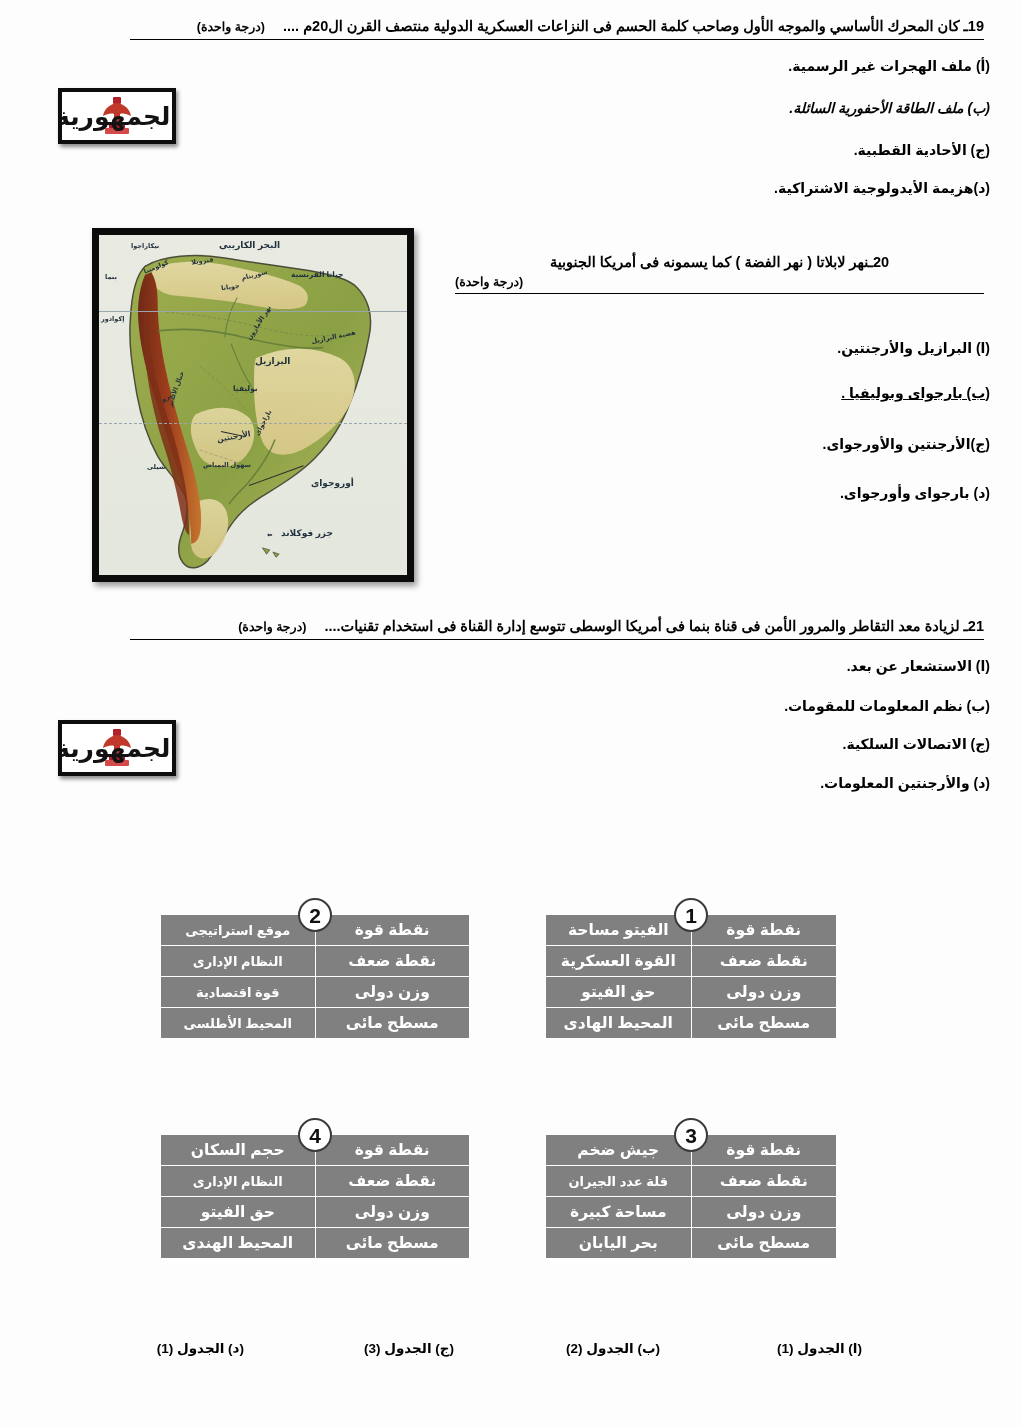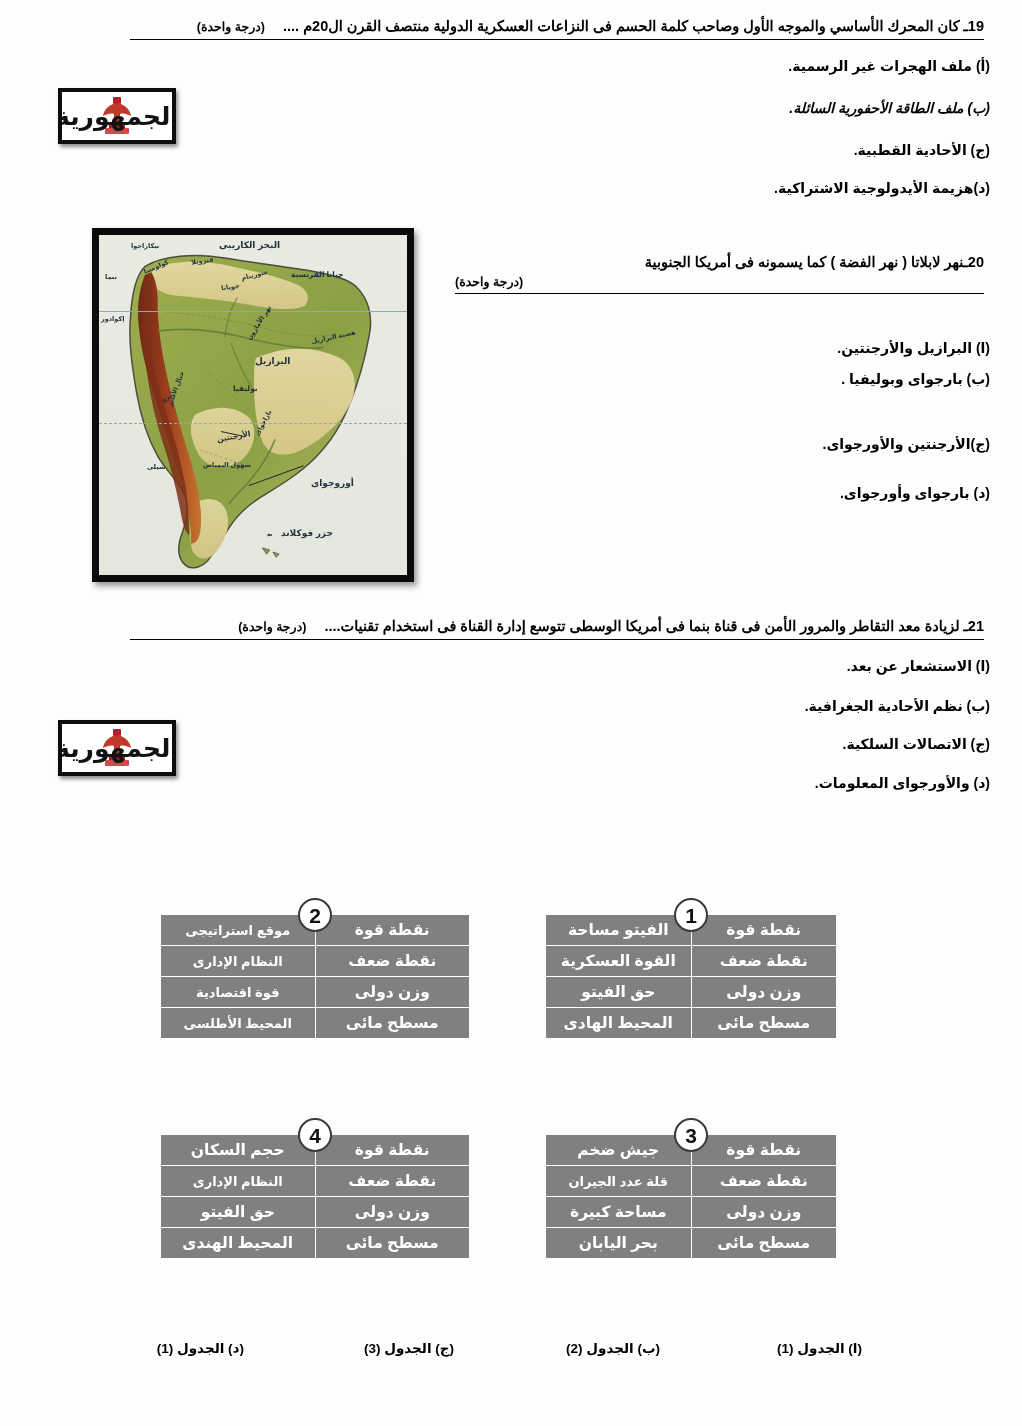--- a/index.html
+++ b/index.html
@@ -220,30 +220,30 @@
         <rect x="13" y="1" width="8" height="7" rx="1" fill="#b2202a"></rect>
         <path d="M17 7 C10 8 4 13 3 20 C7 18 11 17 14 18 L14 27 L20 27 L20 18 C23 17 27 18 31 20 C30 13 24 8 17 7 Z" fill="#c0392b"></path>
         <rect x="9" y="27" width="16" height="5" fill="#a81e27"></rect>
         <rect x="5" y="32" width="24" height="6" rx="1" fill="#d44a4a"></rect>
       </svg>
       <div class="stamp-text">الجمهورية</div>
     </div>
   </div>
 
   <div class="q-head two-line" style="top:252px; right:38px; left:455px; text-align:right;">
-    <div style="text-align:right;">20ـنهر لابلاتا ( نهر الفضة ) كما يسمونه فى أمريكا الجنوبية</div>
+    <div style="text-align:center;">20ـنهر لابلاتا ( نهر الفضة ) كما يسمونه فى أمريكا الجنوبية</div>
     <div style="display:flex; justify-content:flex-start; align-items:baseline; flex-direction:row-reverse;">
       <span class="q-grade" style="margin-right:auto;">(درجة واحدة)</span>
     </div>
   </div>
 
   <div class="opt" style="top:340px; right:32px;">
     <span>(ا) البرازيل والأرجنتين.</span>
   </div>
-  <div class="opt" style="top:371px; right:32px;">
+  <div class="opt" style="top:385px; right:32px;text-decoration:underline;">
     <span>(ب) بارجواى وبوليفيا .</span>
   </div>
   <div class="opt" style="top:436px; right:32px;">
     <span>(ج)الأرجنتين والأورجواى.</span>
   </div>
   <div class="opt" style="top:485px; right:32px;">
     <span>(د) بارجواى وأورجواى.</span>
   </div>
 
   <div class="map-frame" style="left:92px; top:228px; width:308px; height:340px;">
@@ -347,27 +347,27 @@
 
   <div class="q-head" style="top:616px; right:38px; left:130px;">
     <span>21ـ لزيادة معد التقاطر  والمرور الأمن فى قناة بنما فى أمريكا الوسطى تتوسع إدارة القناة فى  استخدام تقنيات....</span>
     <span class="q-grade">(درجة واحدة)</span>
   </div>
 
   <div class="opt" style="top:658px; right:32px;">
     <span>(ا) الاستشعار عن بعد.</span>
   </div>
   <div class="opt" style="top:698px; right:32px;">
-    <span>(ب) نظم الأحادية الجغرافية.</span>
+    <span>(ب) نظم المعلومات للمقومات.</span>
   </div>
   <div class="opt" style="top:736px; right:32px;">
     <span>(ج) الاتصالات السلكية.</span>
   </div>
   <div class="opt" style="top:775px; right:32px;">
-    <span>(د) والأورجواى المعلومات.</span>
+    <span>(د) والأرجنتين المعلومات.</span>
   </div>
 
   <div class="stamp" style="left:58px; top:720px; width:110px; height:48px;">
     <div class="stamp-inner">
       <svg class="stamp-eagle" viewBox="0 0 34 40">
         <rect x="13" y="1" width="8" height="7" rx="1" fill="#b2202a"></rect>
         <path d="M17 7 C10 8 4 13 3 20 C7 18 11 17 14 18 L14 27 L20 27 L20 18 C23 17 27 18 31 20 C30 13 24 8 17 7 Z" fill="#c0392b"></path>
         <rect x="9" y="27" width="16" height="5" fill="#a81e27"></rect>
         <rect x="5" y="32" width="24" height="6" rx="1" fill="#d44a4a"></rect>
       </svg>

